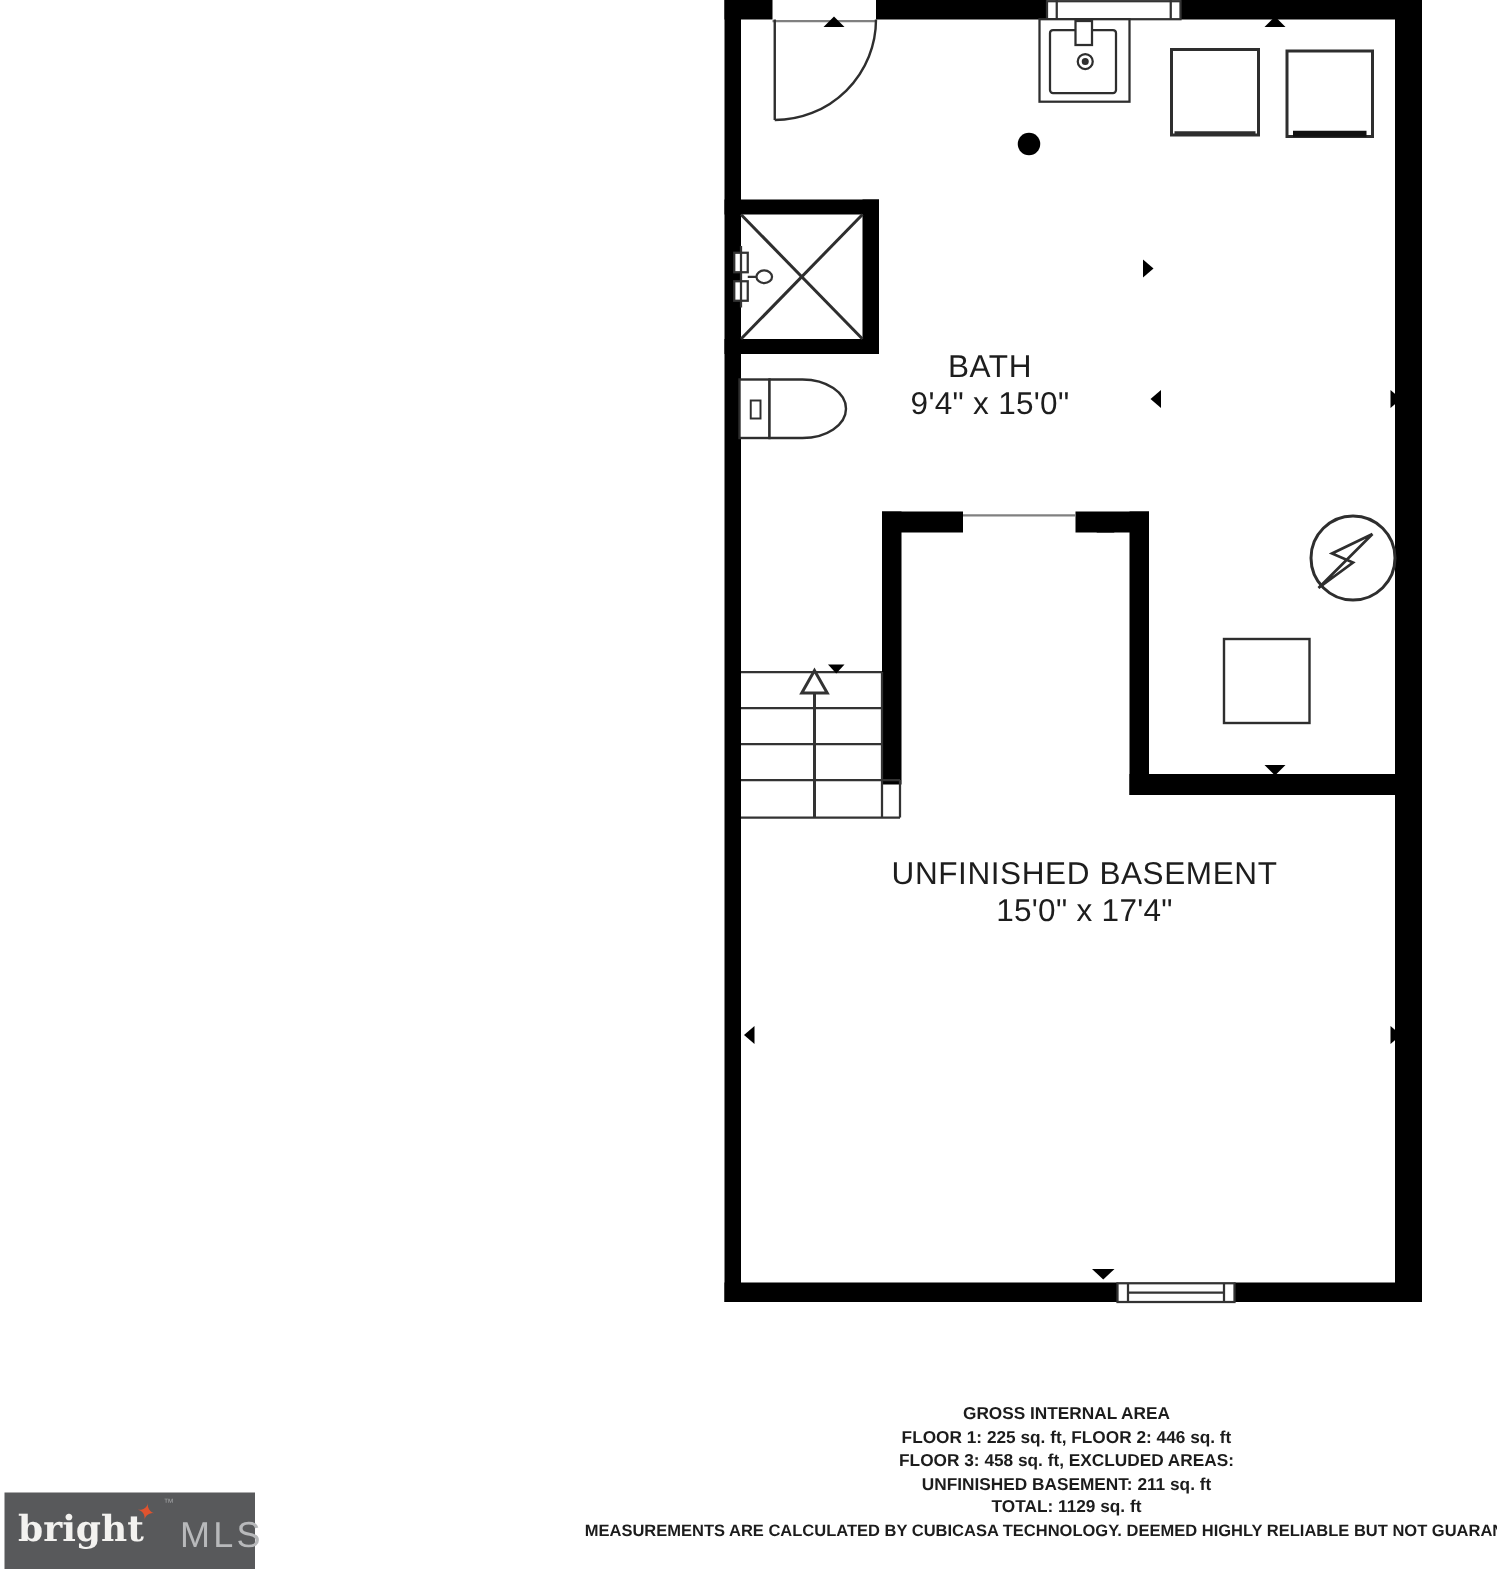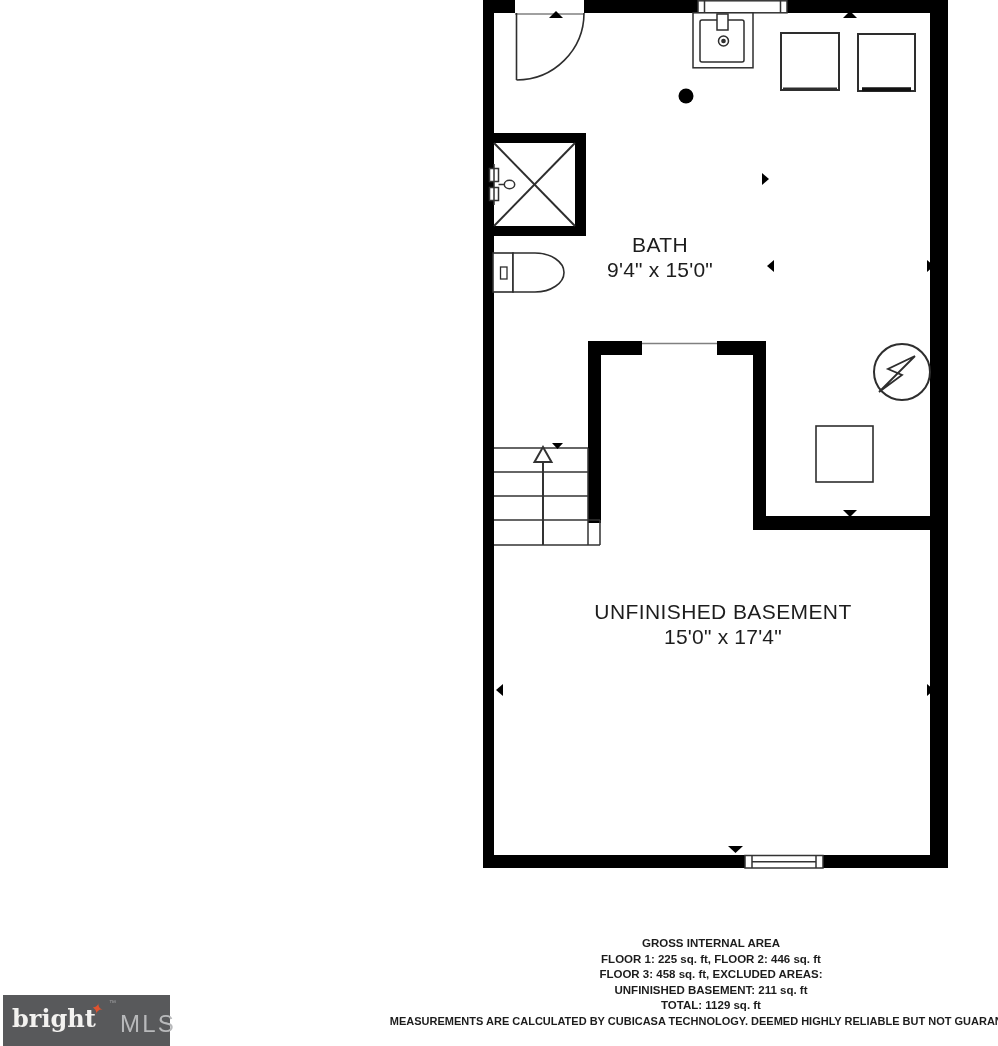--- a/index.html
+++ b/index.html
@@ -151,21 +151,21 @@
     </g>
     <rect x="816" y="426" width="57" height="56" fill="#ffffff" stroke="#2e2e2e" stroke-width="1.6"></rect>
   </svg>
 
   <div class="room-label" style="left:641px;top:232px;margin-left:19px;">
     <div>BATH</div>
     <div class="dims">9'4" x 15'0"</div>
   </div>
 
 
-  <div class="room-label" style="left:723px;top:599px;">
+  <div class="room-label" style="left:723px;top:570px;">
     <div>UNFINISHED BASEMENT</div>
     <div class="dims">15'0" x 17'4"</div>
   </div>
 
   <div class="footer">
     <div>GROSS INTERNAL AREA</div>
     <div>FLOOR 1: 225 sq. ft, FLOOR 2: 446 sq. ft</div>
     <div>FLOOR 3: 458 sq. ft, EXCLUDED AREAS:</div>
     <div>UNFINISHED BASEMENT: 211 sq. ft</div>
     <div>TOTAL: 1129 sq. ft</div>

